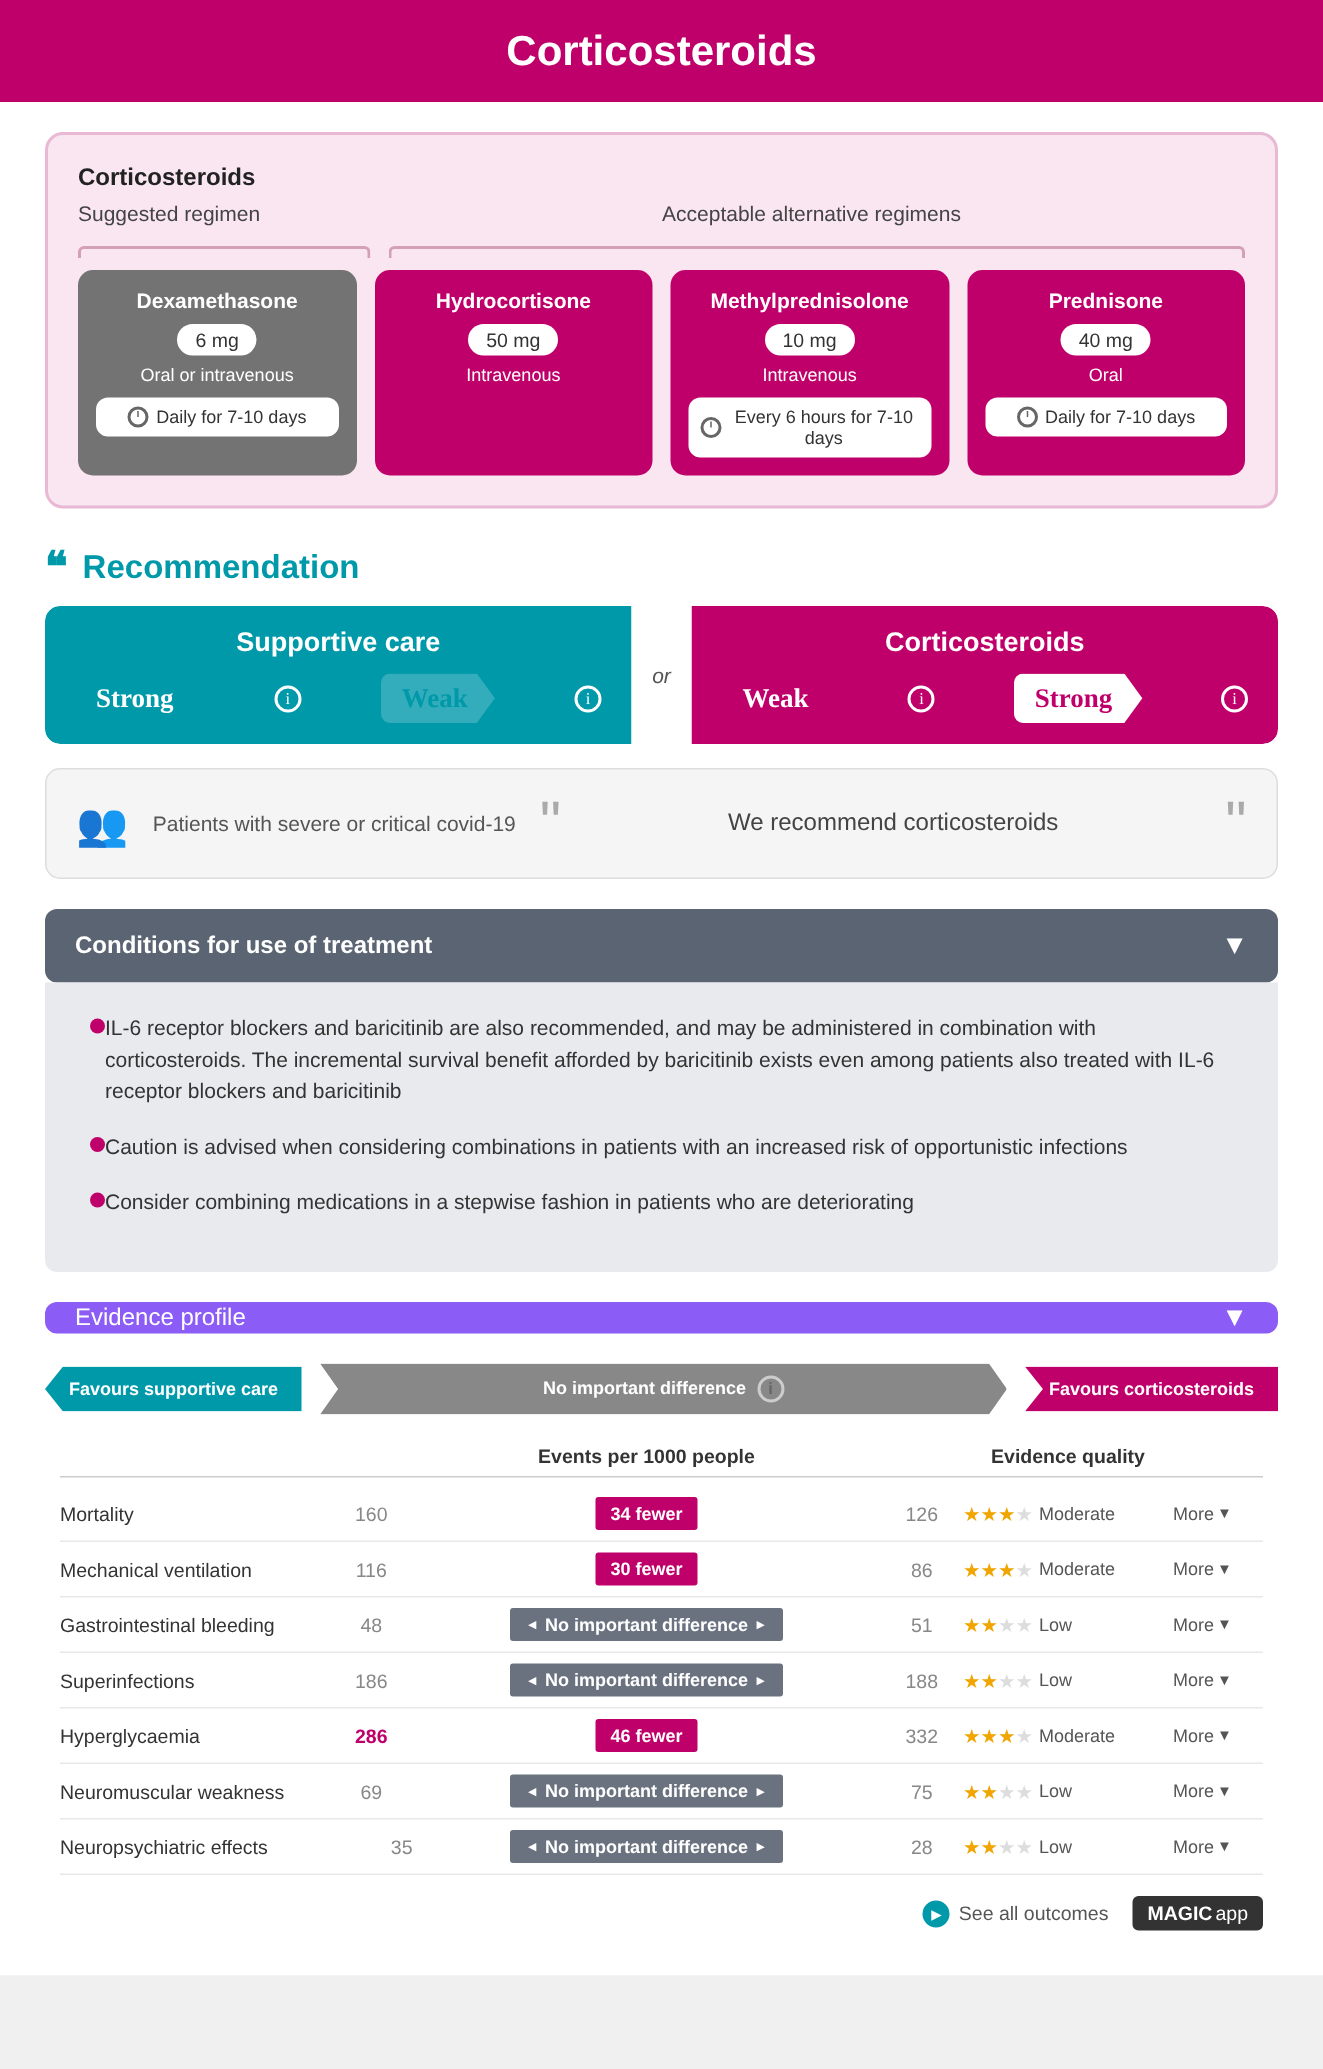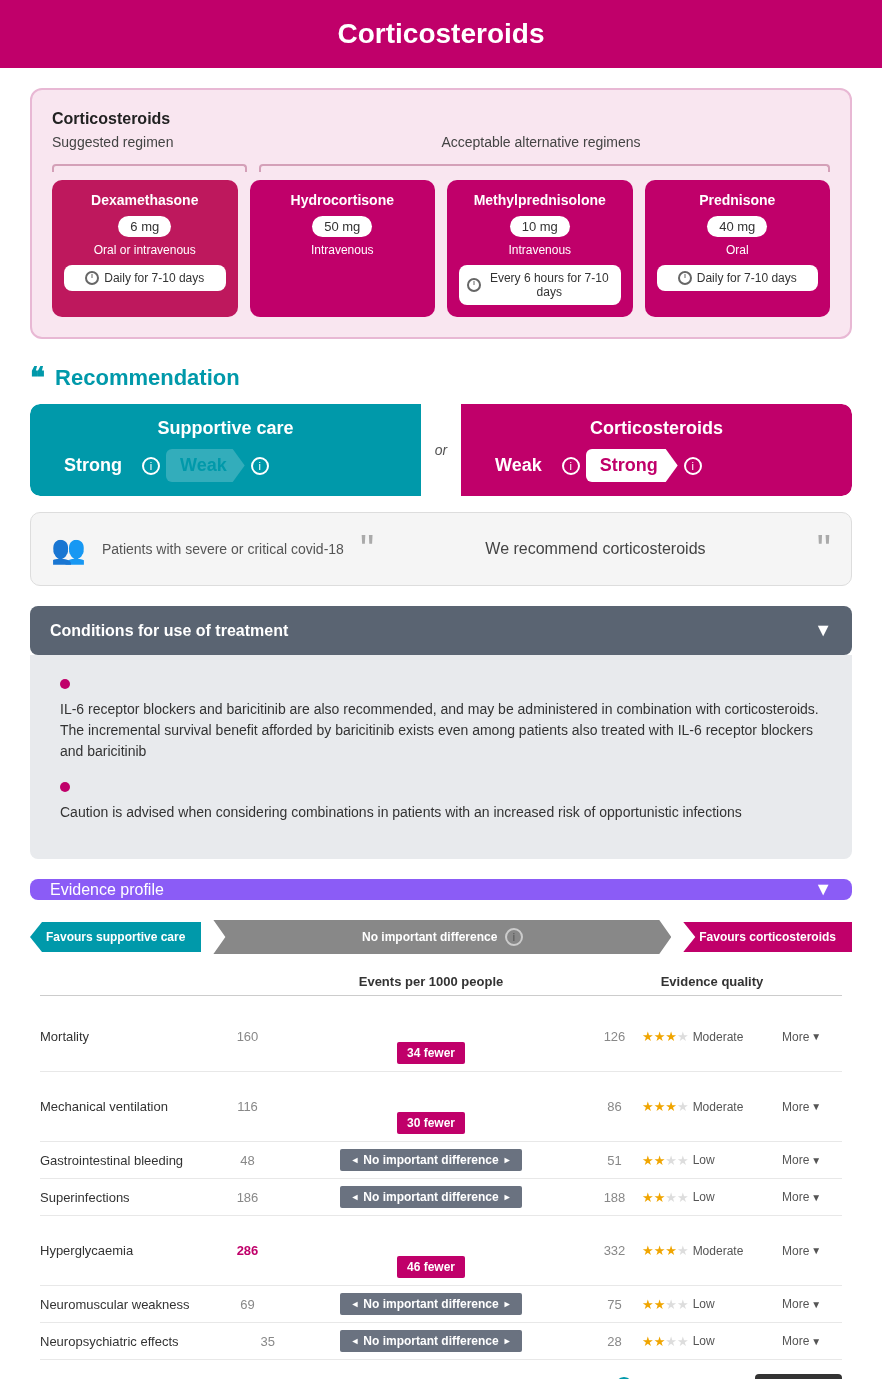--- a/index.html
+++ b/index.html
@@ -54,21 +54,21 @@
     }
     .drug-card {
       background: #c0006a;
       color: white;
       border-radius: 10px;
       padding: 12px;
       flex: 1;
       text-align: center;
     }
     .drug-card.first {
-      background: #be185d;
+      background: #737373;
     }
     .drug-card.alt {
       background: #c0006a;
     }
     .drug-name {
       font-weight: bold;
       font-size: 14px;
       margin-bottom: 8px;
     }
     .drug-dose {
@@ -151,21 +151,22 @@
       color: white;
       font-weight: bold;
       font-size: 18px;
       text-align: center;
       margin-bottom: 10px;
     }
     .rec-options {
       display: flex;
       align-items: center;
       gap: 6px;
-      justify-content: flex-start;
+      justify-content: space-between;
+      font-family: Liberation Serif, serif;
     }
     .strength-btn {
       background: transparent;
       color: white;
       border: none;
       font-size: 18px;
       font-weight: bold;
       padding: 6px 14px;
       border-radius: 6px;
       cursor: pointer;
@@ -261,26 +262,24 @@
       font-size: 18px;
     }
     .collapsible-body {
       background: #e8eaed;
       border-radius: 0 0 8px 8px;
       padding: 20px 30px;
       margin-bottom: 20px;
     }
     .bullet-item {
       display: flex;
-      gap: 10px;
       margin-bottom: 16px;
       font-size: 14px;
       color: #333;
       line-height: 1.5;
-      flex-direction: column;
     }
     .bullet-dot {
       width: 10px;
       height: 10px;
       background: #c0006a;
       border-radius: 50%;
       flex-shrink: 0;
       margin-top: 4px;
     }
     .evidence-header {
@@ -350,21 +349,20 @@
       justify-content: center;
     }
     .bar-pink {
       background: #c0006a;
       color: white;
       padding: 4px 10px;
       font-size: 12px;
       font-weight: bold;
       border-radius: 2px;
       white-space: nowrap;
-      margin-top: 33px;
     }
     .bar-gray {
       background: #6a7280;
       color: white;
       padding: 4px 10px;
       font-size: 12px;
       font-weight: bold;
       border-radius: 2px;
       white-space: nowrap;
       display: flex;
@@ -520,38 +518,42 @@
         <span class="strength-btn">Weak</span>
         <span class="info-circle">i</span>
         <span class="strength-btn active-pink" style="background:white; color:#c0006a; padding:6px 20px 6px 14px;">Strong</span>
         <span class="info-circle">i</span>
       </div>
     </div>
   </div>
 
   <div class="patient-quote-box">
     <div style="font-size:28px; color:#888;">👥</div>
-    <div class="patient-label">Patients with severe or critical covid-18</div>
+    <div class="patient-label">Patients with severe or critical covid-19</div>
     <div class="quote-left">"</div>
     <div class="quote-text">We recommend corticosteroids</div>
     <div class="quote-right">"</div>
   </div>
 
   <div class="collapsible-header">
     <span class="header-title">Conditions for use of treatment</span>
     <span class="chevron">▼</span>
   </div>
   <div class="collapsible-body">
     <div class="bullet-item">
       <div class="bullet-dot"></div>
       <span>IL-6 receptor blockers and baricitinib are also recommended, and may be administered in combination with corticosteroids. The incremental survival benefit afforded by baricitinib exists even among patients also treated with IL-6 receptor blockers and baricitinib</span>
     </div>
     <div class="bullet-item">
       <div class="bullet-dot"></div>
       <span>Caution is advised when considering combinations in patients with an increased risk of opportunistic infections</span>
+    </div>
+    <div class="bullet-item">
+      <div class="bullet-dot"></div>
+      <span>Consider combining medications in a stepwise fashion in patients who are deteriorating</span>
     </div>
   </div>
 
   <div class="evidence-header">
     <span class="header-title">Evidence profile</span>
     <span class="chevron">▼</span>
   </div>
 
   <div class="evidence-arrow-bar">
     <div class="arrow-left">Favours supportive care</div>

